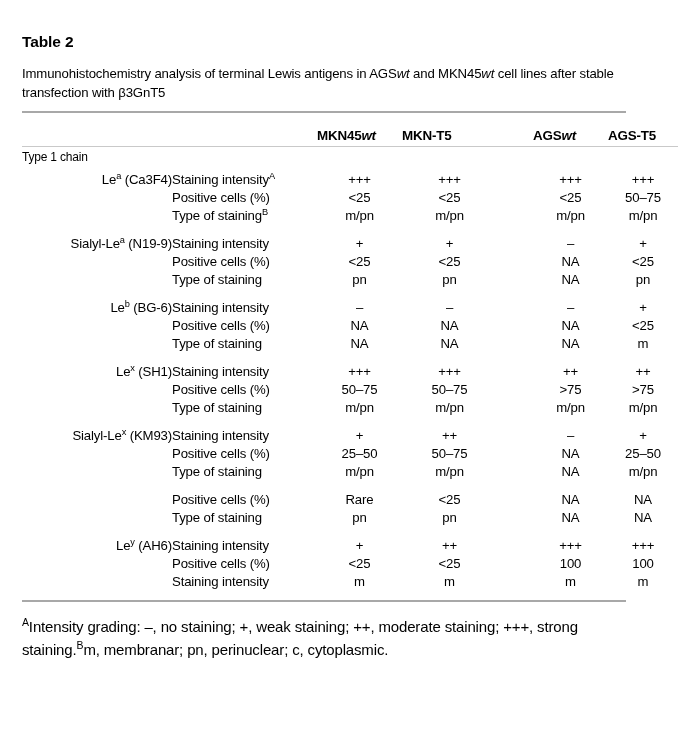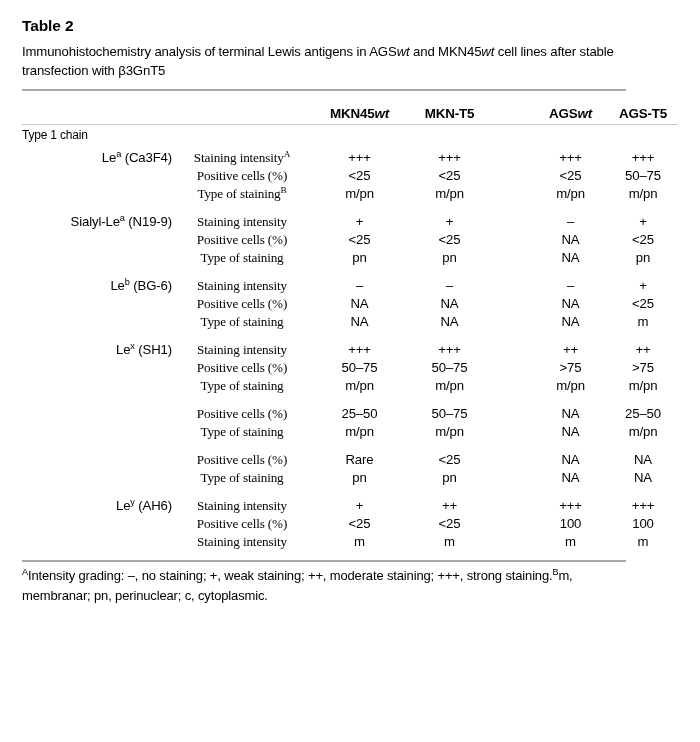--- a/index.html
+++ b/index.html
@@ -12,35 +12,35 @@
     height: 742px;
     font-family: "Liberation Sans", sans-serif;
     color: #000000;
     -webkit-font-smoothing: antialiased;
   }
   .page {
     position: relative;
     width: 648px;
     height: 742px;
     box-sizing: border-box;
-    padding: 0 22px;
+    padding: 16px 22px;
   }
 
   
   .table-number {
     font-size: 15.5px;
     font-weight: bold;
     letter-spacing: -0.1px;
     padding-top: 17px;
     line-height: 1.2;
   }
   .table-caption {
     font-size: 13.2px;
     line-height: 1.47;
-    margin-top: 6px;
+    margin-top: 12px;
     letter-spacing: -0.15px;
     max-width: 648px;
   }
   .table-caption .ital {
     font-style: italic;
   }
 
   .rule-top {
     height: 2px;
     background: #a8a8a8;
@@ -74,21 +74,21 @@
 
   .tbl td, .tbl th {
     padding: 0;
     vertical-align: baseline;
     font-weight: normal;
   }
 
   .hdr-row th {
     font-weight: bold;
     font-size: 13.4px;
-    text-align: center;
+    text-align: left;
     height: 30px;
     vertical-align: bottom;
     padding-bottom: 3px;
     letter-spacing: -0.2px;
   }
   .hdr-row th .ital { font-style: italic; }
 
   .section-row td {
     font-weight: normal;
     font-size: 12px;
@@ -99,42 +99,41 @@
 
   .data-row td {
     height: 18px;
     line-height: 18px;
   }
   .data-row td.antigen {
     text-align: right;
     white-space: nowrap;
   }
   .data-row td.metric {
-    text-align: center;
+    text-align: left;
     padding-right: 5px;
     white-space: nowrap;
-    font-family: Liberation Serif, serif;
   }
   .data-row td.val {
     text-align: center;
     white-space: nowrap;
   }
   .group-gap td { height: 10px; }
 
   sup {
     font-size: 0.7em;
     line-height: 0;
     vertical-align: super;
   }
 
   
   .footnote {
-    font-size: 13px;
+    font-size: 15px;
     line-height: 1.5;
-    margin-top: 4px;
+    margin-top: 14px;
     letter-spacing: -0.15px;
     max-width: 656px;
   }
 </style>
 </head>
 <body>
 
 <div class="page">
 
   <div class="table-number">Table 2</div>
@@ -289,20 +288,29 @@
           <td class="val">m/pn</td>
           <td class="val">m/pn</td>
           <td></td>
           <td class="val">m/pn</td>
           <td class="val">m/pn</td>
         </tr>
         <tr class="group-gap">
           <td colspan="7"></td>
         </tr>
         <tr class="data-row">
+          <td class="antigen"><span>Sialyl-Le</span><sup>x</sup><span> (KM93)</span></td>
+          <td class="metric"><span>Staining intensity</span></td>
+          <td class="val">+</td>
+          <td class="val">++</td>
+          <td></td>
+          <td class="val">–</td>
+          <td class="val">+</td>
+        </tr>
+        <tr class="data-row">
           <td class="antigen"></td>
           <td class="metric"><span>Positive cells (%)</span></td>
           <td class="val">25–50</td>
           <td class="val">50–75</td>
           <td></td>
           <td class="val">NA</td>
           <td class="val">25–50</td>
         </tr>
         <tr class="data-row">
           <td class="antigen"></td>

